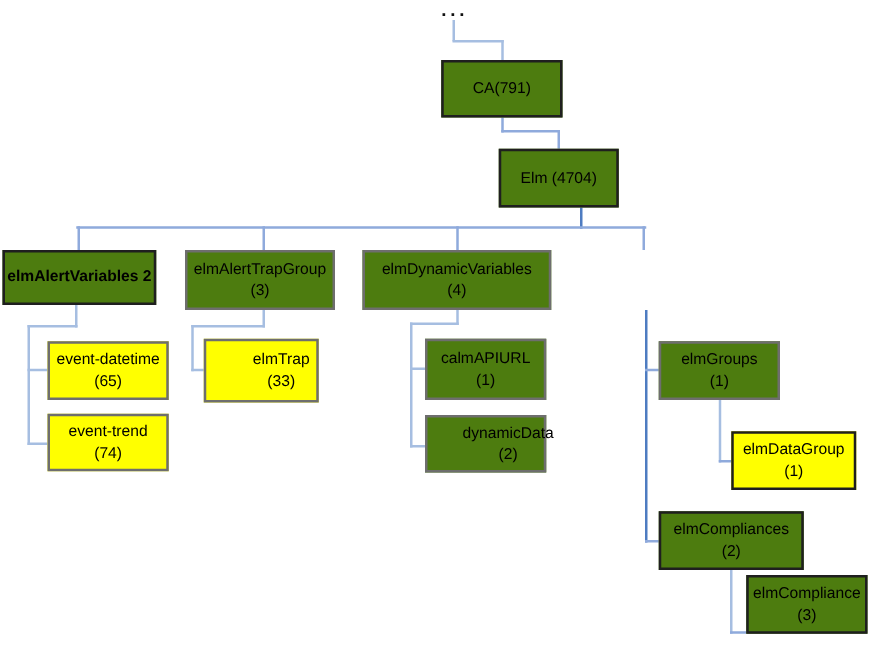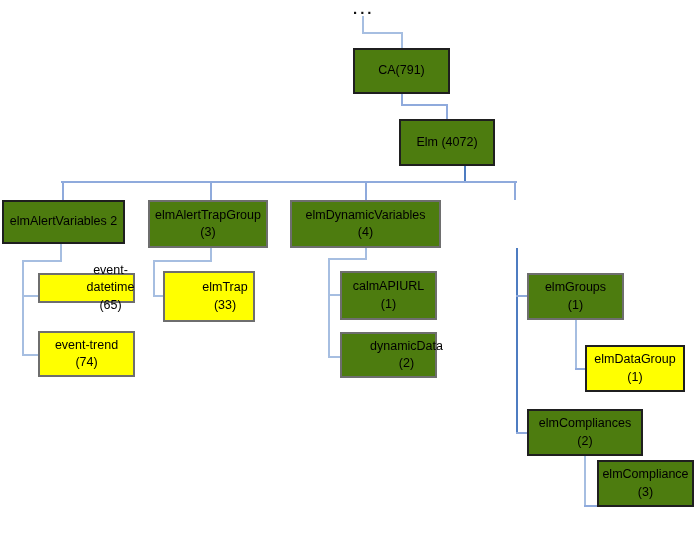--- a/index.html
+++ b/index.html
@@ -91,39 +91,39 @@
   <div class="seg h lm" style="left:575px;top:368px;width:12px;"></div>
 
   <div class="seg v lt" style="left:584px;top:456px;height:51px;"></div>
   <div class="seg h lm" style="left:584px;top:505px;width:13px;"></div>
 
   <div class="node dark" style="left:353px;top:48px;width:97px;height:46px;">
     <span>CA(791)</span>
   </div>
 
   <div class="node dark" style="left:399px;top:119px;width:96px;height:47px;">
-    <span>Elm (4072)</span>
+    <span>Elm (4704)</span>
   </div>
 
-  <div class="node dark" style="left:2px;top:200px;width:123px;height:44px;">
+  <div class="node dark" style="left:2px;top:200px;width:123px;height:44px;font-weight:bold;">
     <span>elmAlertVariables 2</span>
   </div>
 
   <div class="node" style="left:148px;top:200px;width:120px;height:48px;">
     <span>elmAlertTrapGroup</span>
     <span>(3)</span>
   </div>
 
   <div class="node" style="left:290px;top:200px;width:151px;height:48px;">
     <span>elmDynamicVariables</span>
     <span>(4)</span>
   </div>
 
 
-  <div class="node yellow" style="left:38px;top:273px;width:97px;height:30px;padding-left:48px;">
+  <div class="node yellow" style="left:38px;top:273px;width:97px;height:47px;">
     <span>event-datetime</span>
     <span>(65)</span>
   </div>
 
   <div class="node yellow" style="left:38px;top:331px;width:97px;height:46px;">
     <span>event-trend</span>
     <span>(74)</span>
   </div>
 
   <div class="node yellow" style="left:163px;top:271px;width:92px;height:51px;padding-left:32px;">

